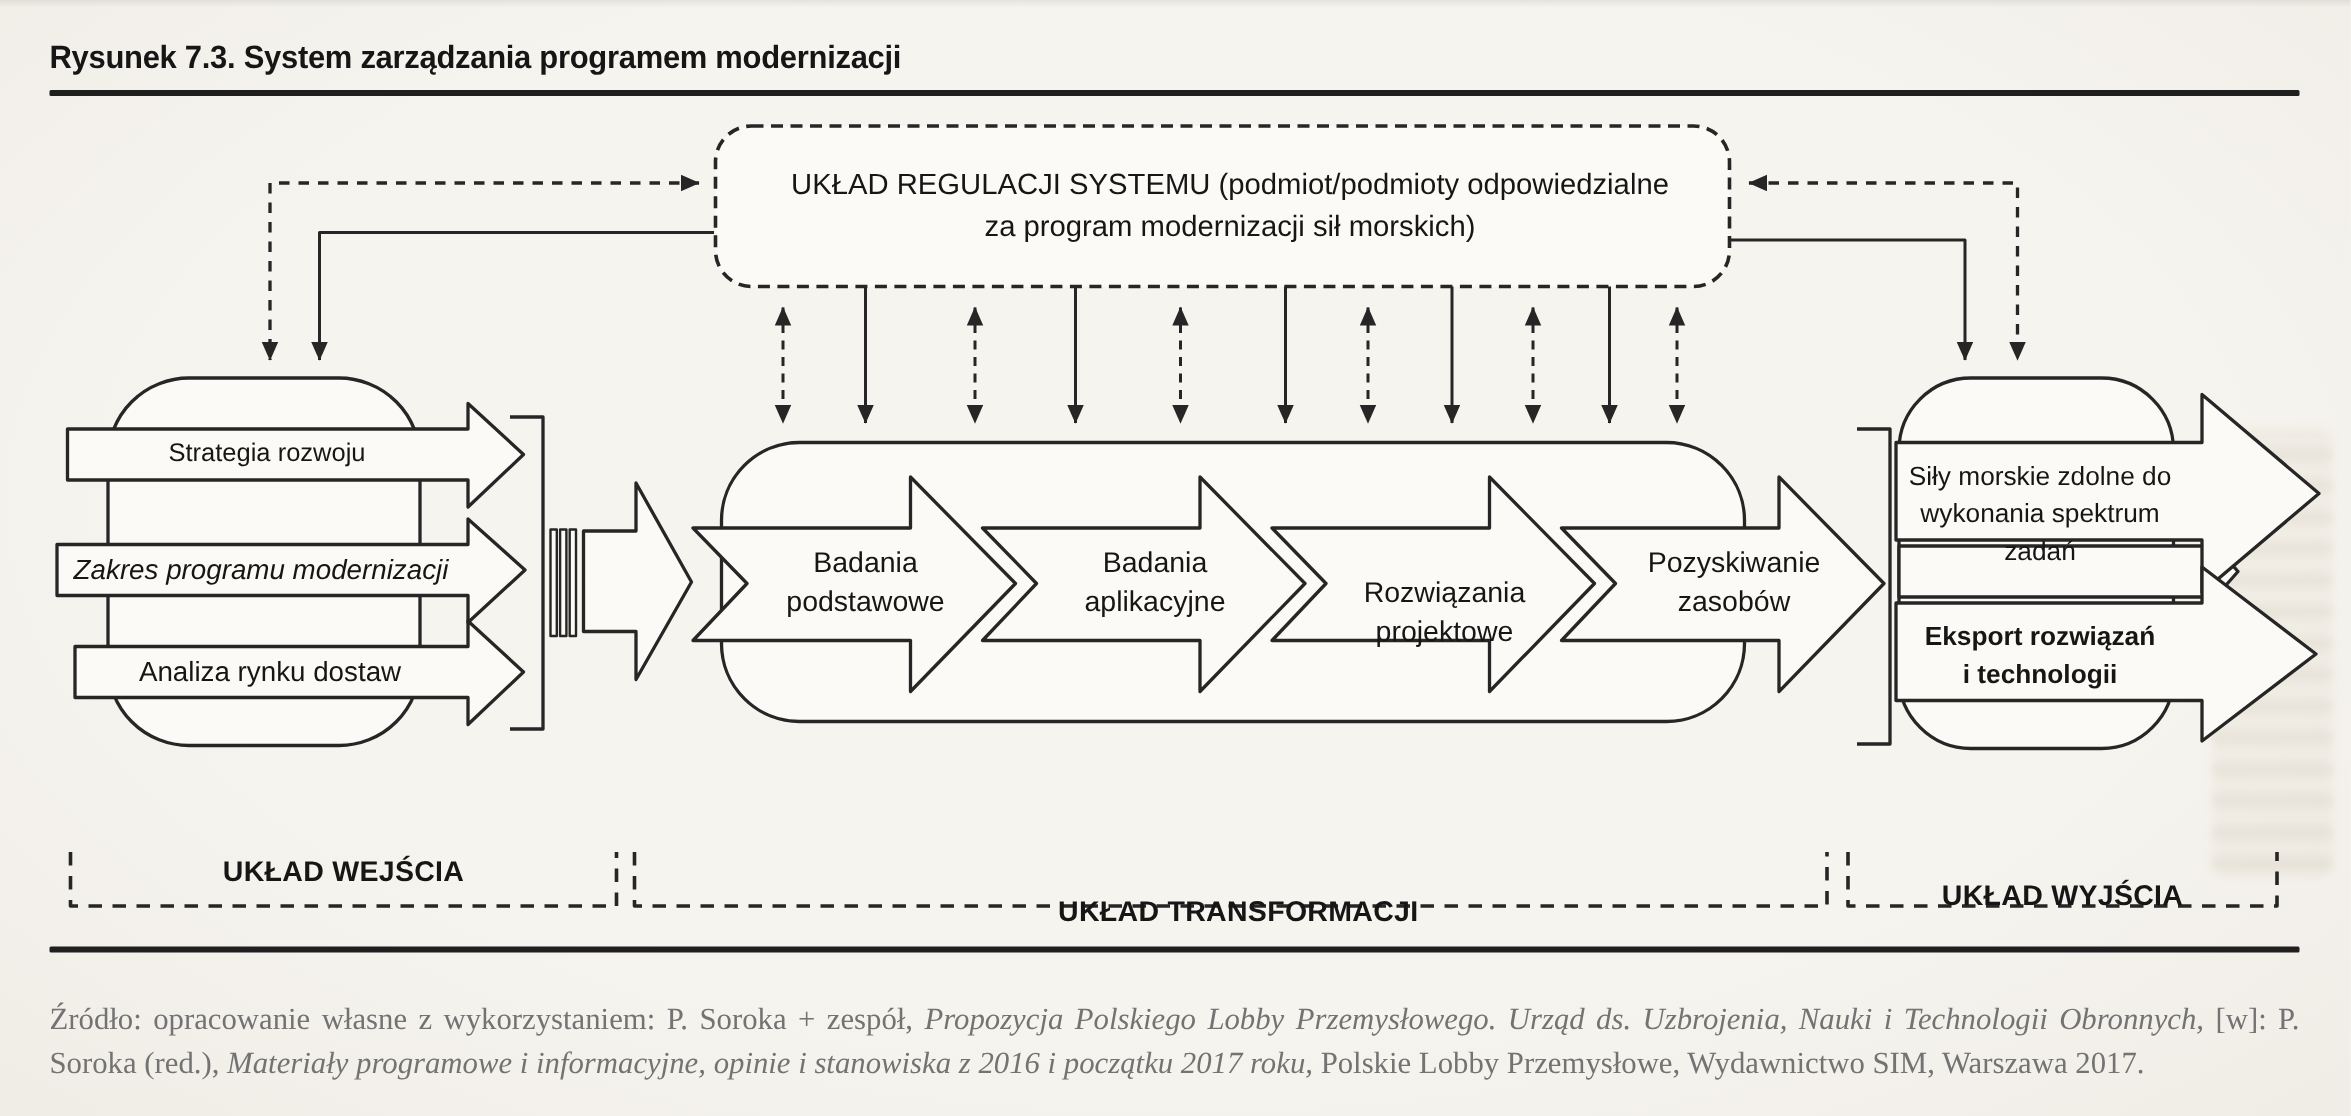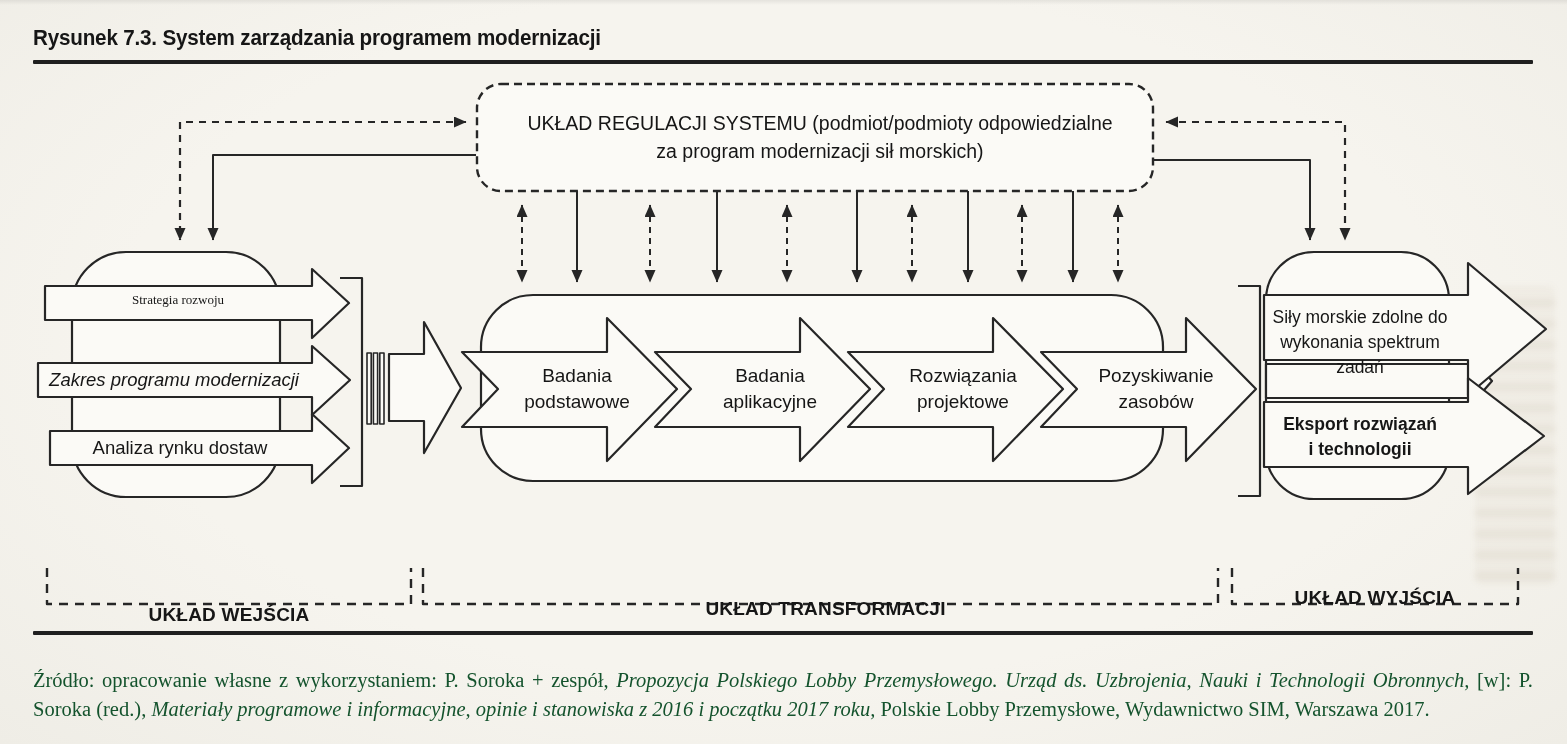--- a/index.html
+++ b/index.html
@@ -16,37 +16,37 @@
     background:repeating-linear-gradient(180deg,rgba(125,95,45,.04) 0 15px,rgba(125,95,45,.11) 15px 21px);
     filter:blur(3px);border-radius:8px;}
   svg.diagram{position:absolute;left:0;top:0;}
   .rule{position:absolute;left:33px;width:1500px;height:3.5px;background:#1f1f1f;border-radius:1px;}
   #rule-top{top:60px;}
   #rule-bottom{top:631px;}
   .lbl{position:absolute;color:#161616;text-align:center;white-space:pre-line;}
   #t-title{left:33px;top:26px;width:900px;text-align:left;font-weight:bold;font-size:21.5px;
     letter-spacing:-0.2px;transform:scaleX(.96);transform-origin:left center;white-space:nowrap;}
   #t-reg{left:487px;top:109px;width:666px;font-size:19.5px;line-height:28px;text-align:center;}
-  #t-in0{left:45px;top:292px;width:266px;font-size:13px;font-family:Liberation Serif, serif;}
+  #t-in0{left:45px;top:292px;width:266px;font-size:17px;}
   #t-in1{left:38px;top:369px;width:272px;font-size:18.5px;font-style:italic;}
   #t-in2{left:50px;top:437px;width:260px;font-size:18.5px;}
   .stage-lbl{top:363px;width:180px;font-size:19px;line-height:26px;}
   #t-st0{left:487px;}
   #t-st1{left:680px;}
-  #t-st2{left:873px;}
+  #t-st2{left:873px;margin-top:20px;}
   #t-st3{left:1066px;}
   #t-out0{left:1254px;top:305px;width:212px;font-size:17.5px;line-height:25px;}
   #t-out1{left:1258px;top:412px;width:204px;font-size:17.5px;line-height:25px;font-weight:bold;}
   .brace-lbl{top:571px;font-weight:bold;font-size:19px;letter-spacing:.2px;}
-  #t-br0{left:47px;width:364px;margin-top:33px;}
+  #t-br0{left:47px;width:364px;}
   #t-br1{left:428px;width:795px;margin-top:27px;}
   #t-br2{left:1232px;width:286px;margin-top:16px;}
   #source-para{position:absolute;left:33px;top:645px;width:1500px;
     font-family:"Liberation Serif",serif;font-size:20.5px;line-height:29.5px;
-    color:#14532d;text-align:justify;}
+    color:#737373;text-align:justify;}
   #source-para .it{font-style:italic;}
 </style>
 </head>
 <body>
 
 <div class="page"></div>
 <div class="scan-edge"></div>
 <div class="bleed"></div>
 
 <div class="lbl" id="t-title">Rysunek 7.3. System zarządzania programem modernizacji</div>

